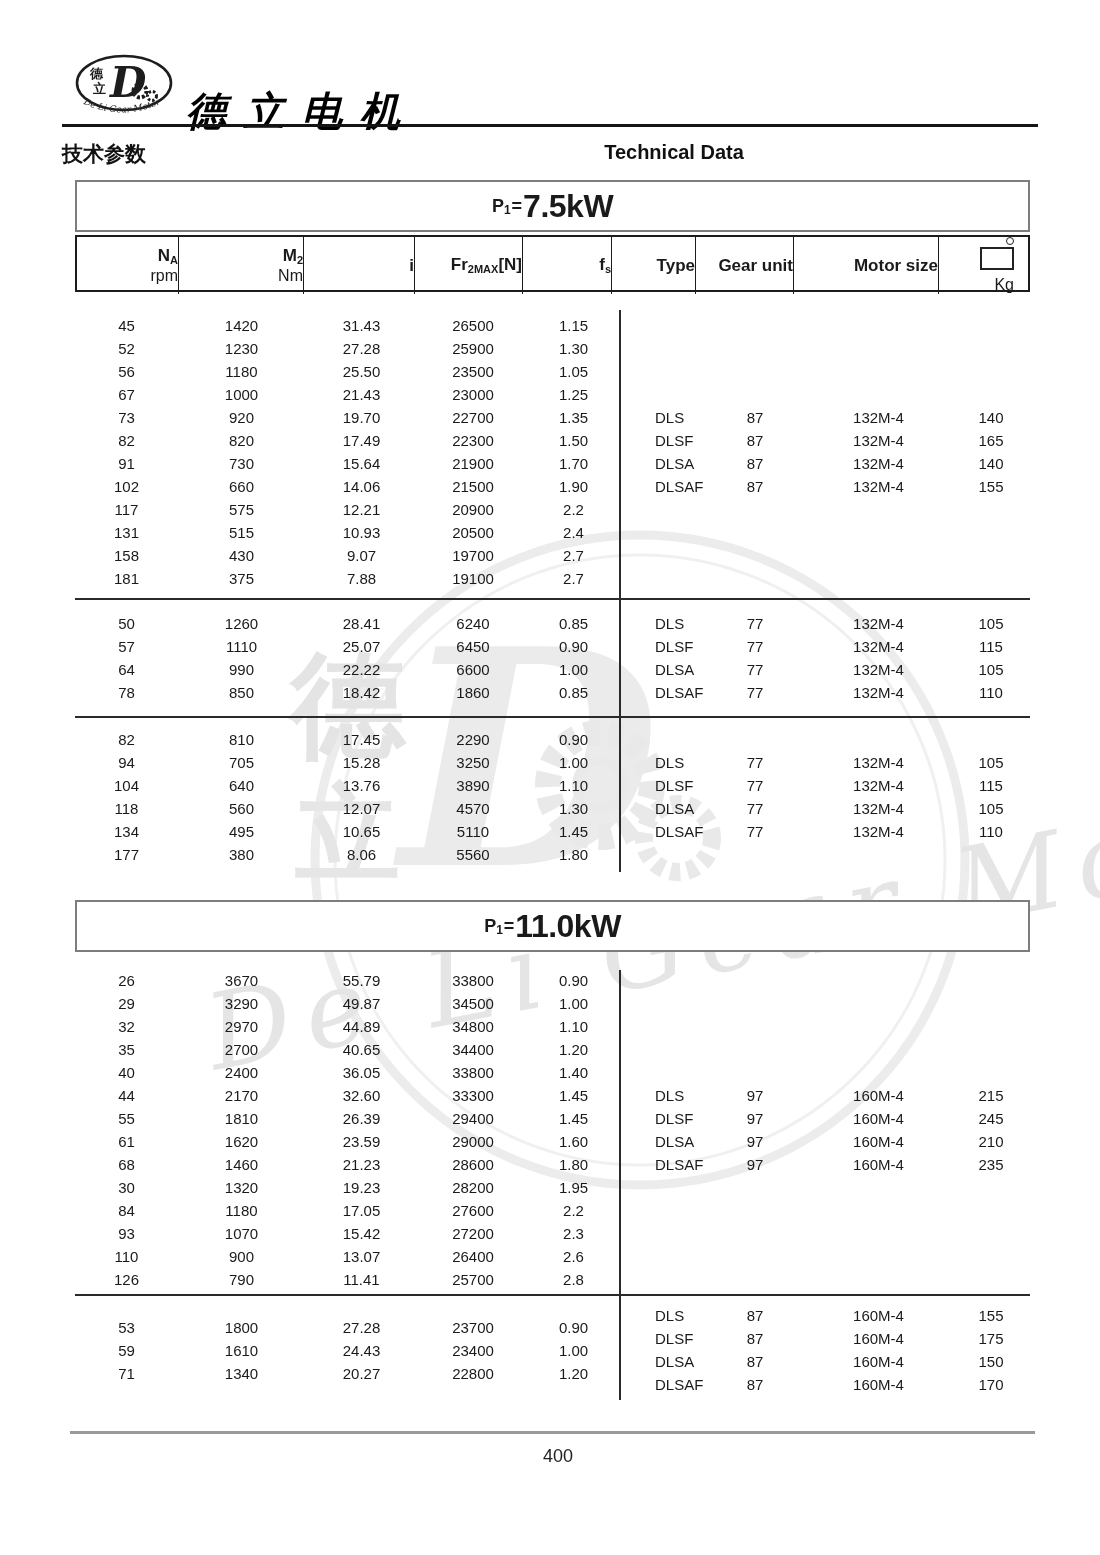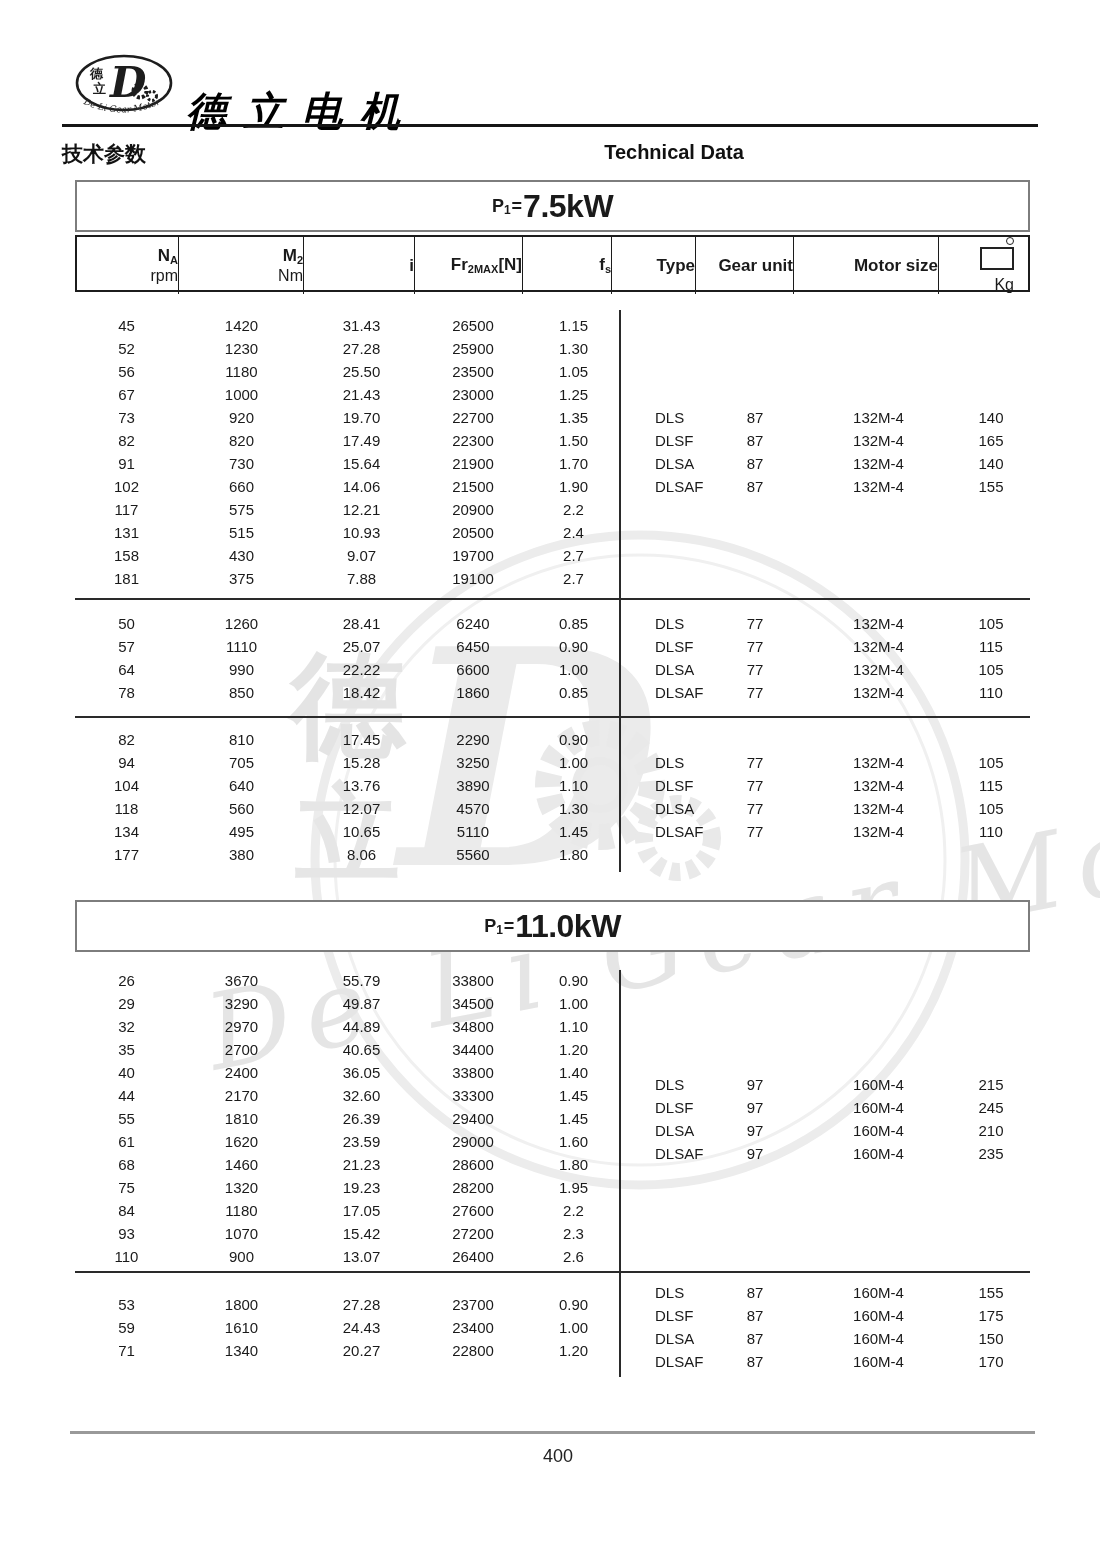--- a/index.html
+++ b/index.html
@@ -456,21 +456,21 @@
                 <div class="dcell">1.60</div>
               </div>
               <div class="drow">
                 <div class="dcell">68</div>
                 <div class="dcell">1460</div>
                 <div class="dcell">21.23</div>
                 <div class="dcell">28600</div>
                 <div class="dcell">1.80</div>
               </div>
               <div class="drow">
-                <div class="dcell">75</div>
+                <div class="dcell">30</div>
                 <div class="dcell">1320</div>
                 <div class="dcell">19.23</div>
                 <div class="dcell">28200</div>
                 <div class="dcell">1.95</div>
               </div>
               <div class="drow">
                 <div class="dcell">84</div>
                 <div class="dcell">1180</div>
                 <div class="dcell">17.05</div>
                 <div class="dcell">27600</div>
@@ -483,20 +483,27 @@
                 <div class="dcell">27200</div>
                 <div class="dcell">2.3</div>
               </div>
               <div class="drow">
                 <div class="dcell">110</div>
                 <div class="dcell">900</div>
                 <div class="dcell">13.07</div>
                 <div class="dcell">26400</div>
                 <div class="dcell">2.6</div>
               </div>
+              <div class="drow">
+                <div class="dcell">126</div>
+                <div class="dcell">790</div>
+                <div class="dcell">11.41</div>
+                <div class="dcell">25700</div>
+                <div class="dcell">2.8</div>
+              </div>
             </div>
             <div class="right-rows">
               <div class="mrow">
                 <div class="mcell m0">DLS</div>
                 <div class="mcell m1">97</div>
                 <div class="mcell m2">160M-4</div>
                 <div class="mcell m3">215</div>
               </div>
               <div class="mrow">
                 <div class="mcell m0">DLSF</div>

